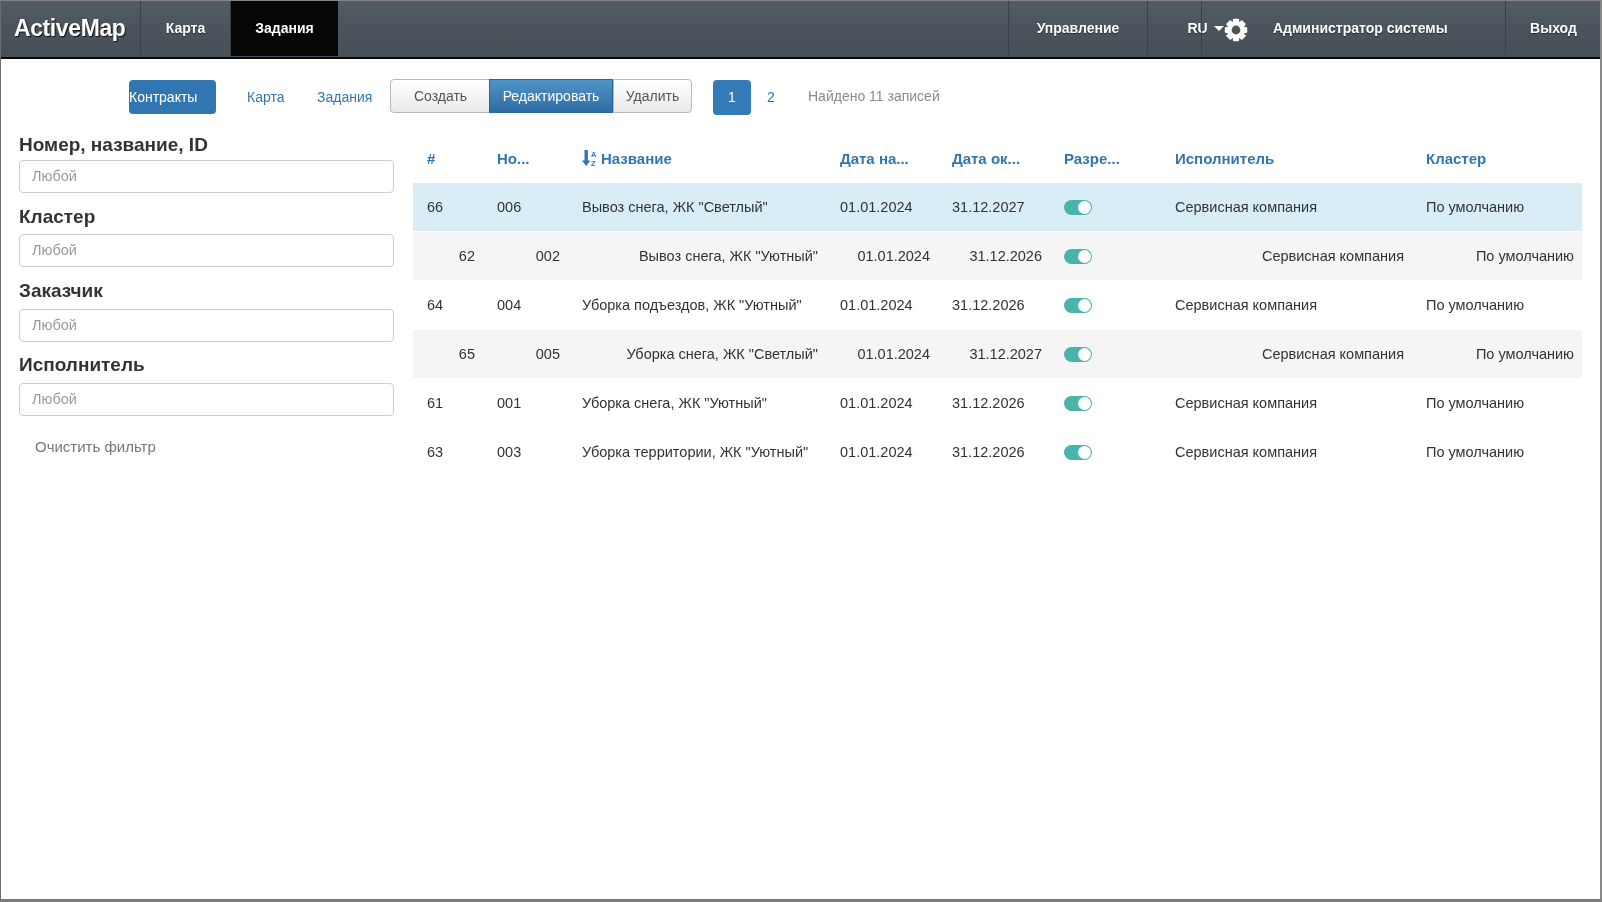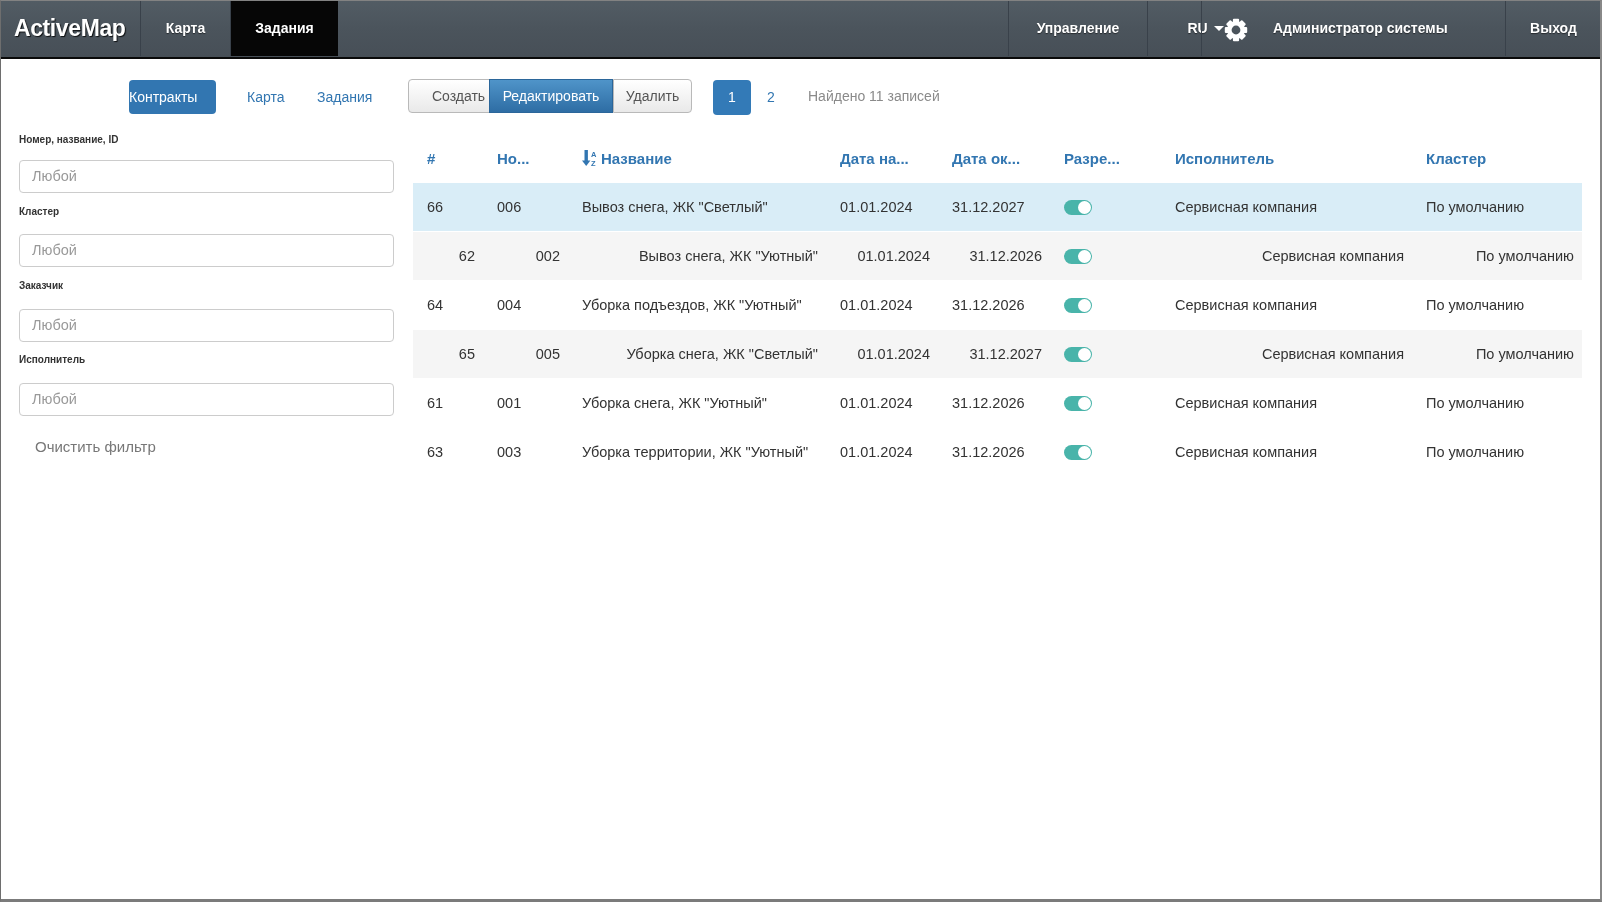--- a/index.html
+++ b/index.html
@@ -47,32 +47,32 @@
 .tablink { position:absolute; top:79px; height:34px; line-height:34px; color:#3276b1; font-size:14px; }
 #tl-karta { left:246px; }
 #tl-zad { left:316px; }
 
 .btng { position:absolute; top:78px; height:34px; font-size:14px; }
 .btng .b {
   position:absolute; top:0; height:34px; line-height:32px; text-align:center;
   border:1px solid #b9b9b9; color:#555;
   background:linear-gradient(180deg,#ffffff 0%,#e9e9e9 100%);
 }
-.btng .b1 { left:407px; width:101px; border-radius:4px 0 0 4px; }
+.btng .b1 { left:389px; width:101px; border-radius:4px 0 0 4px; }
 .btng .b2 { left:488px; width:124px; border:1px solid #2b669a;
   background:linear-gradient(180deg,#4f94c9 0%,#2e6da4 100%); color:#fff; }
 .btng .b3 { left:612px; width:79px; border-radius:0 4px 4px 0; }
 .pag1 {
   position:absolute; left:712px; top:79px; width:38px; height:35px;
   background:#337ab7; border-radius:4px; color:#fff; font-size:14px; text-align:center; line-height:35px;
 }
 .pag2 { position:absolute; left:764px; top:79px; width:12px; height:35px; line-height:35px; color:#3276b1; font-size:14px; text-align:center; }
 .found { position:absolute; left:807px; top:78px; height:35px; line-height:35px; color:#8a8a8a; font-size:14px; }
 
-.flabel { position:absolute; left:18px; color:#333; font-size:10px; font-weight:bold; }
+.flabel { position:absolute; left:18px; color:#333; font-size:19px; font-weight:bold; }
 .finput {
   position:absolute; left:18px; width:375px; height:33px;
   border:1px solid #ccc; border-radius:4px; background:#fff;
   color:#999; font-size:14.5px; line-height:31px; padding-left:12px;
 }
 .clearf { position:absolute; left:34px; top:437px; color:#777; font-size:15px; }
 
 #tbl { position:absolute; left:412px; top:140px; width:1169px; border-collapse:collapse; table-layout:fixed; font-size:14.5px; }
 #tbl th {
   color:#3276b1; font-weight:bold; text-align:left; font-size:15px; padding:9px 8px 15px 14px;

